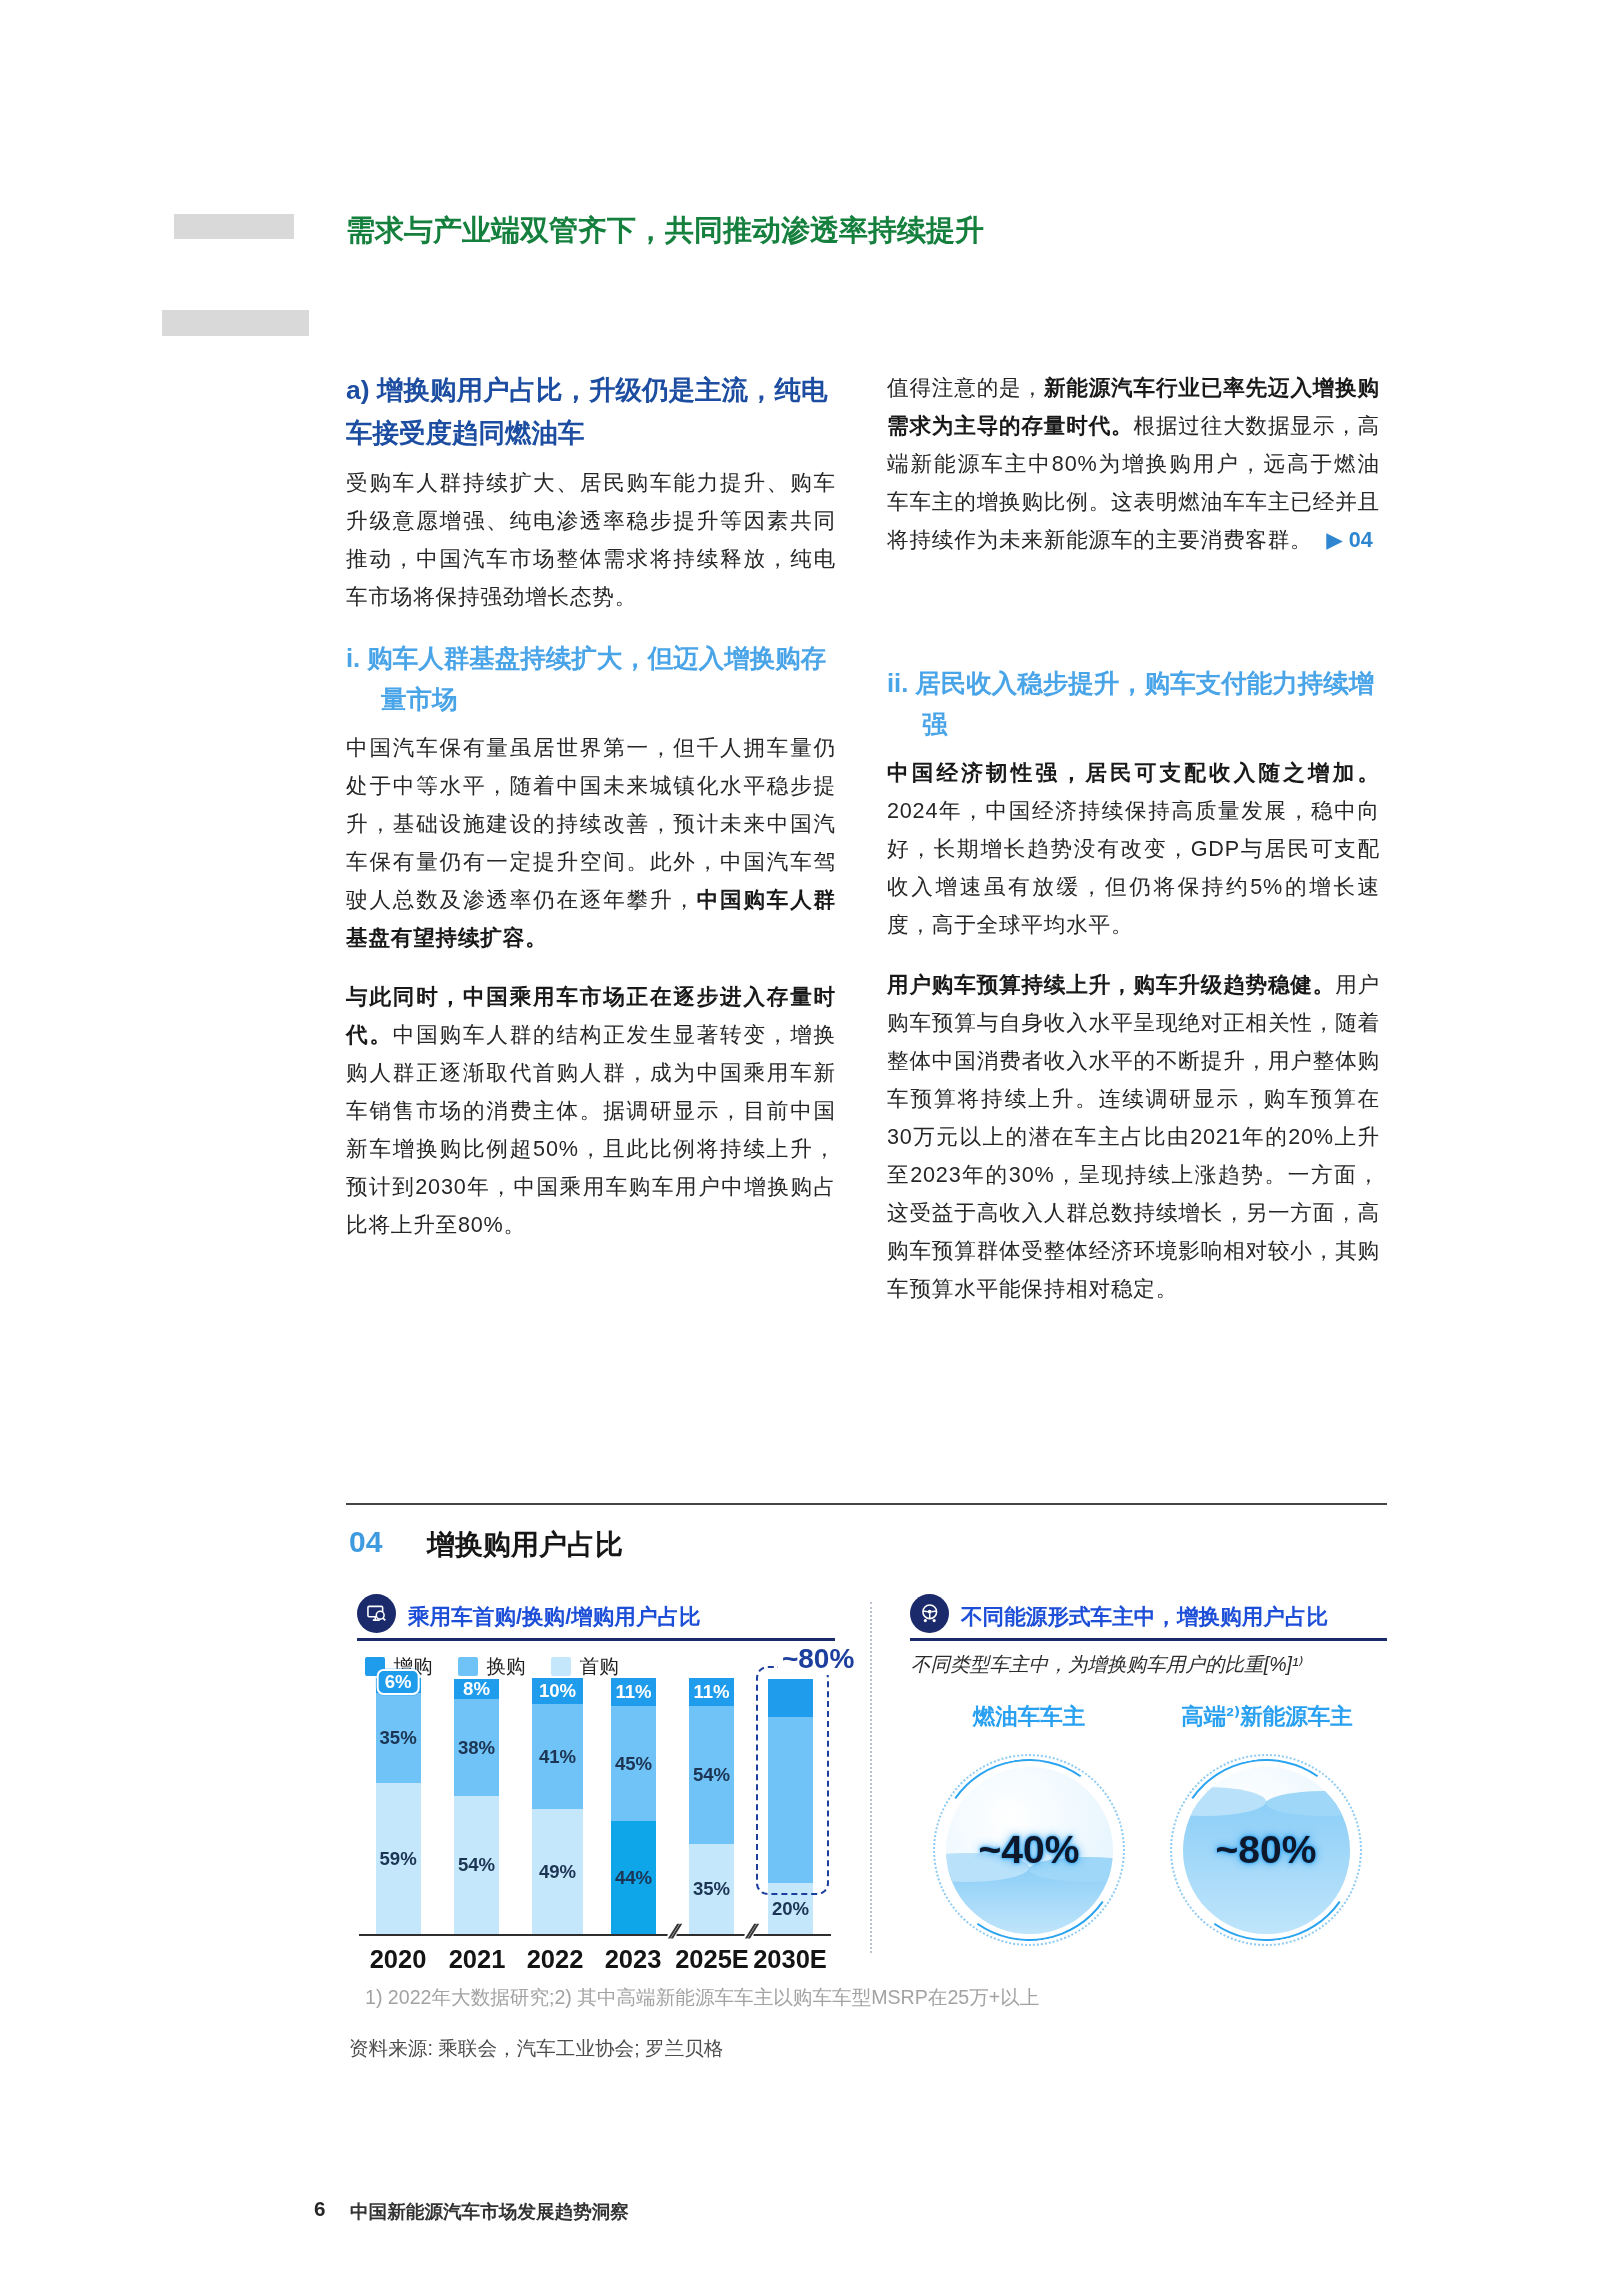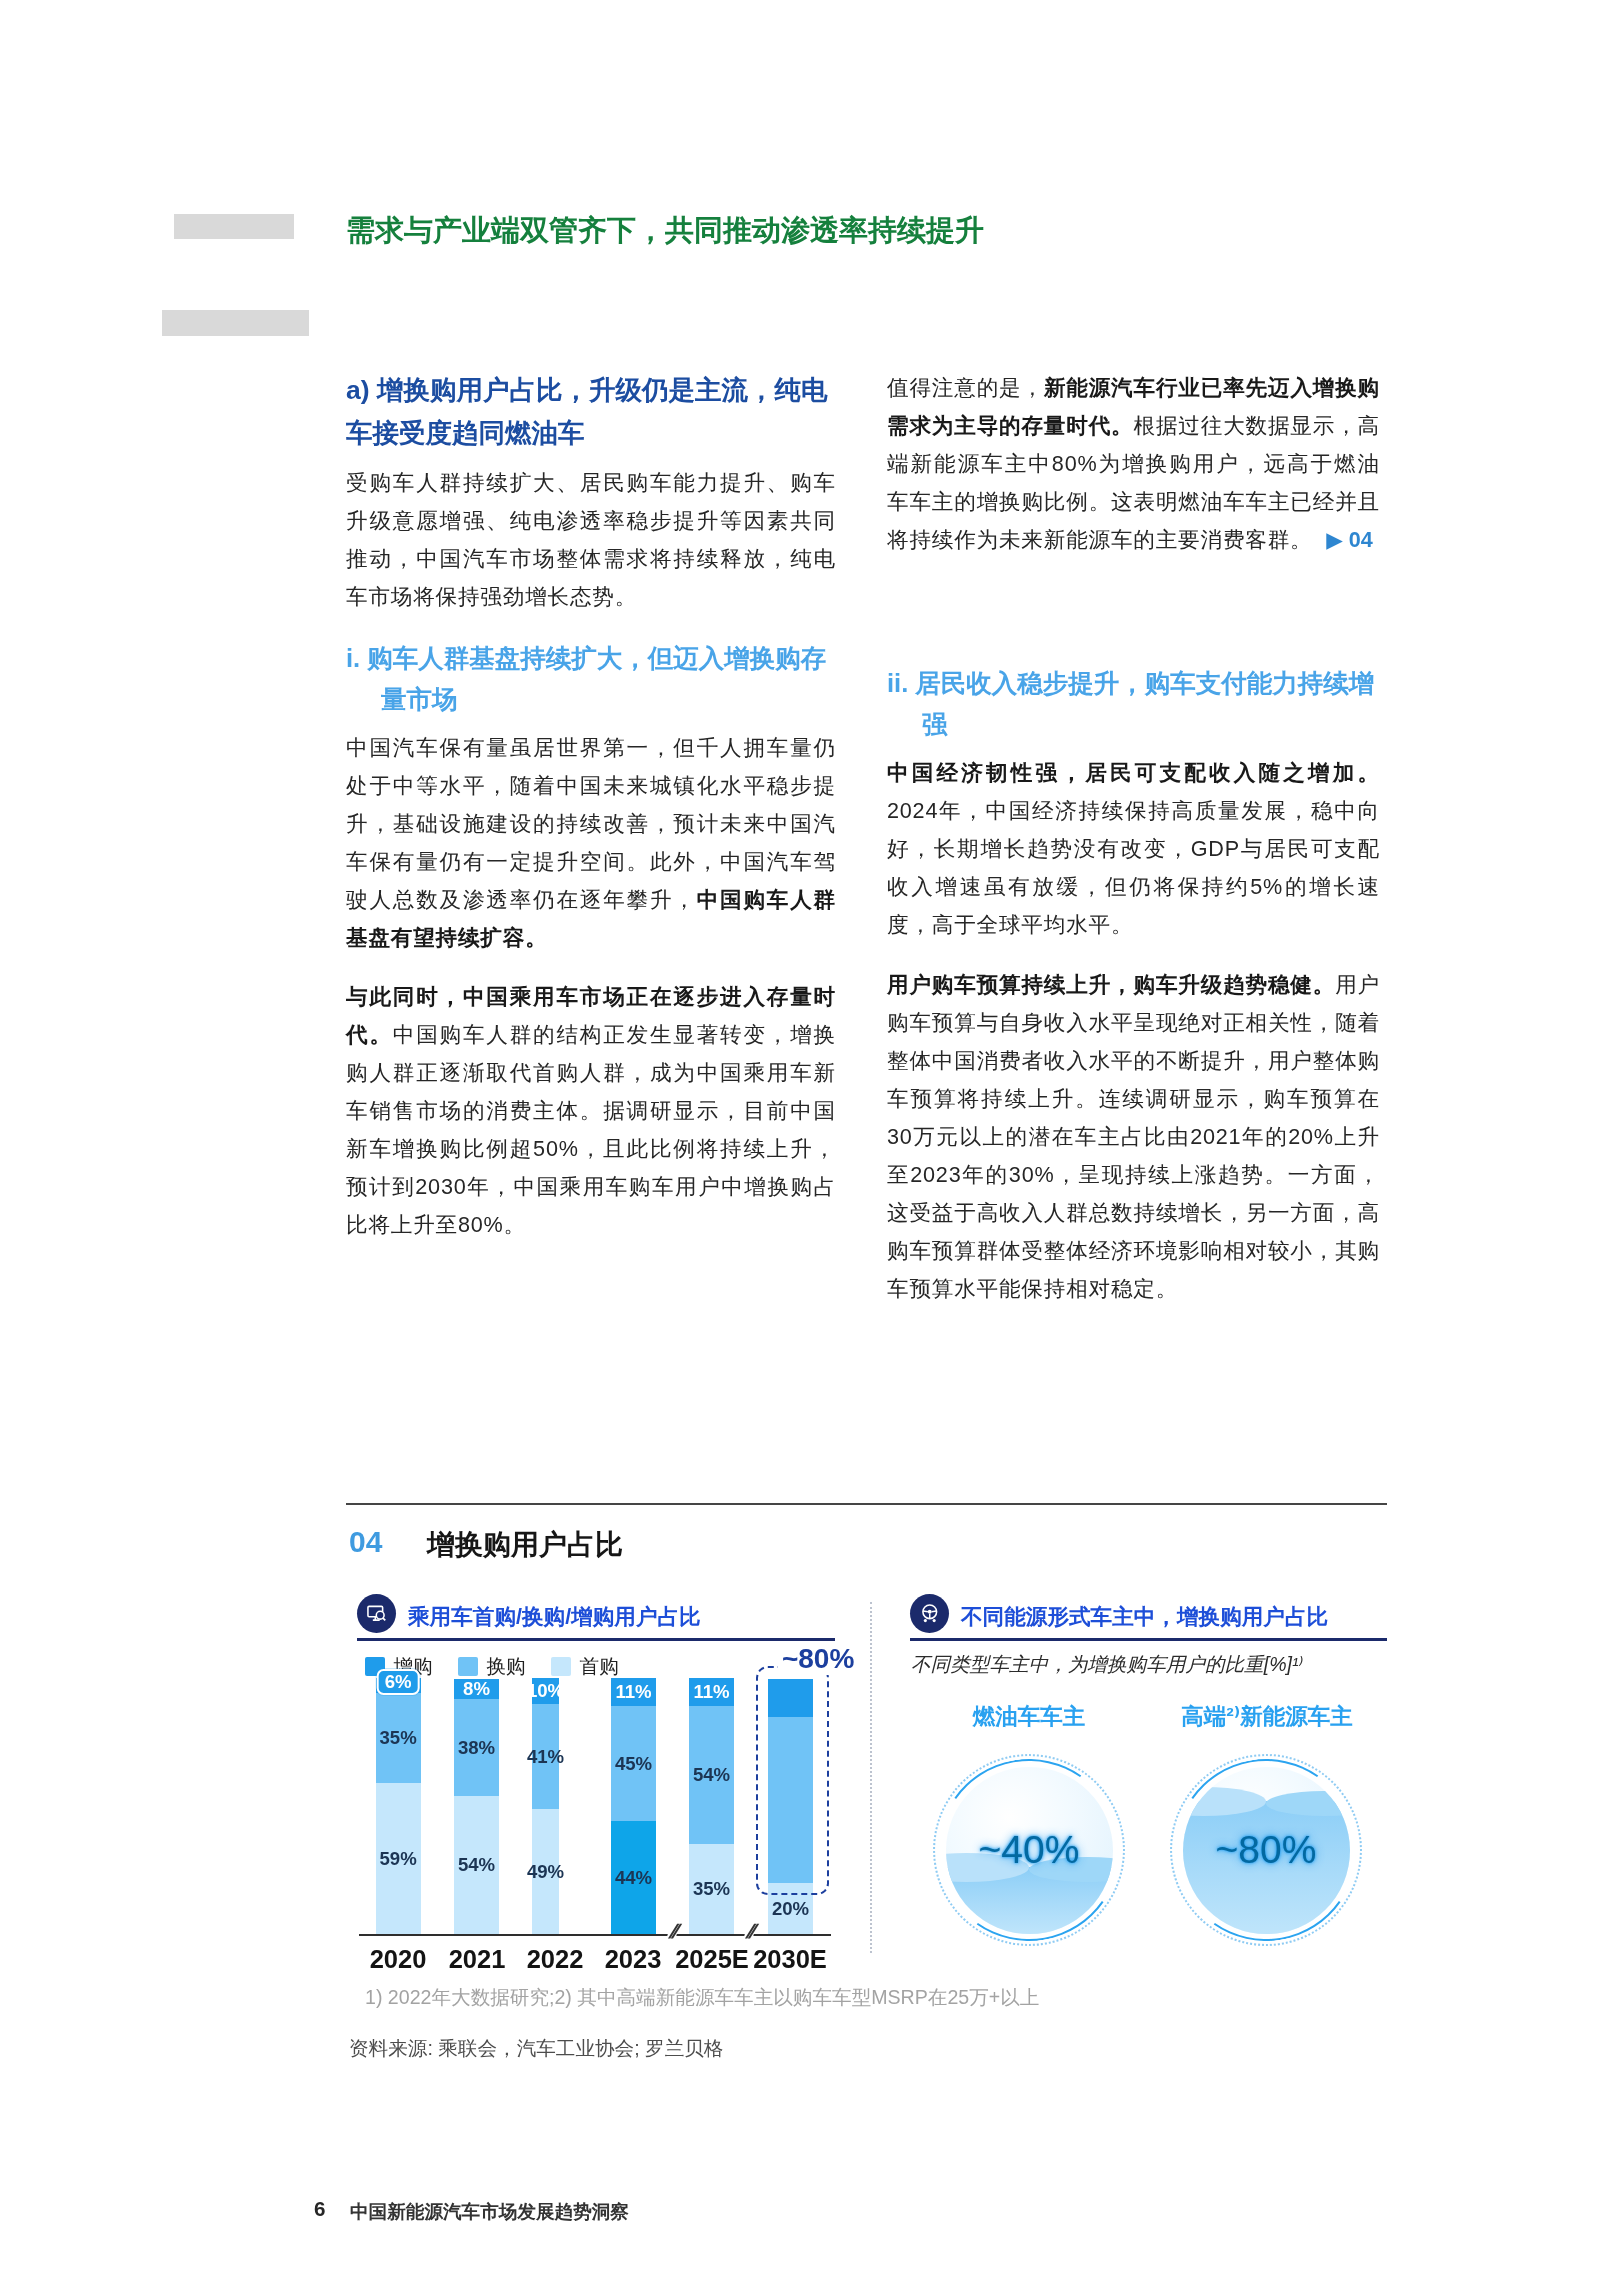--- a/index.html
+++ b/index.html
@@ -70,21 +70,21 @@
         border-bottom-color:#2ba4f0;border-radius:50%;transform:rotate(-10deg);}
   .bowl{position:absolute;left:12.7px;top:12.7px;width:167px;height:167px;border-radius:50%;overflow:hidden;
         background:radial-gradient(circle at 38% 30%, #ffffff 0%, #f2faff 40%, #ddf0fc 100%);}
   .water{position:absolute;left:0;bottom:0;width:100%;
          background:linear-gradient(180deg,#8ccef7 0%,#a9dbf9 55%,#bfe5fb 100%);}
   .water::before{content:"";position:absolute;top:-13.7px;left:-25%;width:75%;height:29px;
                  background:#b9e1fa;border-radius:50%;}
   .water::after{content:"";position:absolute;top:-9.8px;right:-20%;width:70%;height:25.5px;
                 background:#9ed7f8;border-radius:50%;}
   .gval{position:absolute;left:0;top:0;width:192px;height:192px;display:flex;align-items:center;
-        justify-content:center;font-size:39px;font-weight:400;color:#0369a1;
+        justify-content:center;font-size:39px;font-weight:700;color:#0f172a;
         text-shadow:0 0 9.8px rgba(42,161,240,.95),0 0 3.9px rgba(42,161,240,.95),0 0 2px rgba(42,161,240,.9);}
   
   .footnote{position:absolute;left:365px;top:1984px;font-size:19.6px;color:#a3a3a3;white-space:nowrap;}
   .source{position:absolute;left:349px;top:2035px;font-size:19.6px;color:#4d4d4d;white-space:nowrap;}
   .footer-no{position:absolute;left:314px;top:2197px;font-size:20.6px;font-weight:700;color:#262626;}
   .footer-title{position:absolute;left:350px;top:2199px;font-size:18.6px;font-weight:600;color:#333333;}
 </style>
 </head>
 <body>
 
@@ -164,21 +164,21 @@
           <span class="seg-label on-dark">8%</span>
         </div>
         <div class="seg" style="height: 97px; background: rgb(112, 195, 246);">
           <span class="seg-label">38%</span>
         </div>
         <div class="seg" style="height: 138px; background: rgb(197, 231, 252);">
           <span class="seg-label">54%</span>
         </div>
       </div>
       <div class="xlabel" style="left: 120px;">2021</div>
-      <div class="bar" style="left: 175px; width: 27px;">
+      <div class="bar" style="left: 175px; width: 51px;">
         <div class="seg" style="height: 25.6px; background: rgb(31, 156, 235);">
           <span class="seg-label on-dark">10%</span>
         </div>
         <div class="seg" style="height: 105px; background: rgb(112, 195, 246);">
           <span class="seg-label">41%</span>
         </div>
         <div class="seg" style="height: 125px; background: rgb(197, 231, 252);">
           <span class="seg-label">49%</span>
         </div>
       </div>

